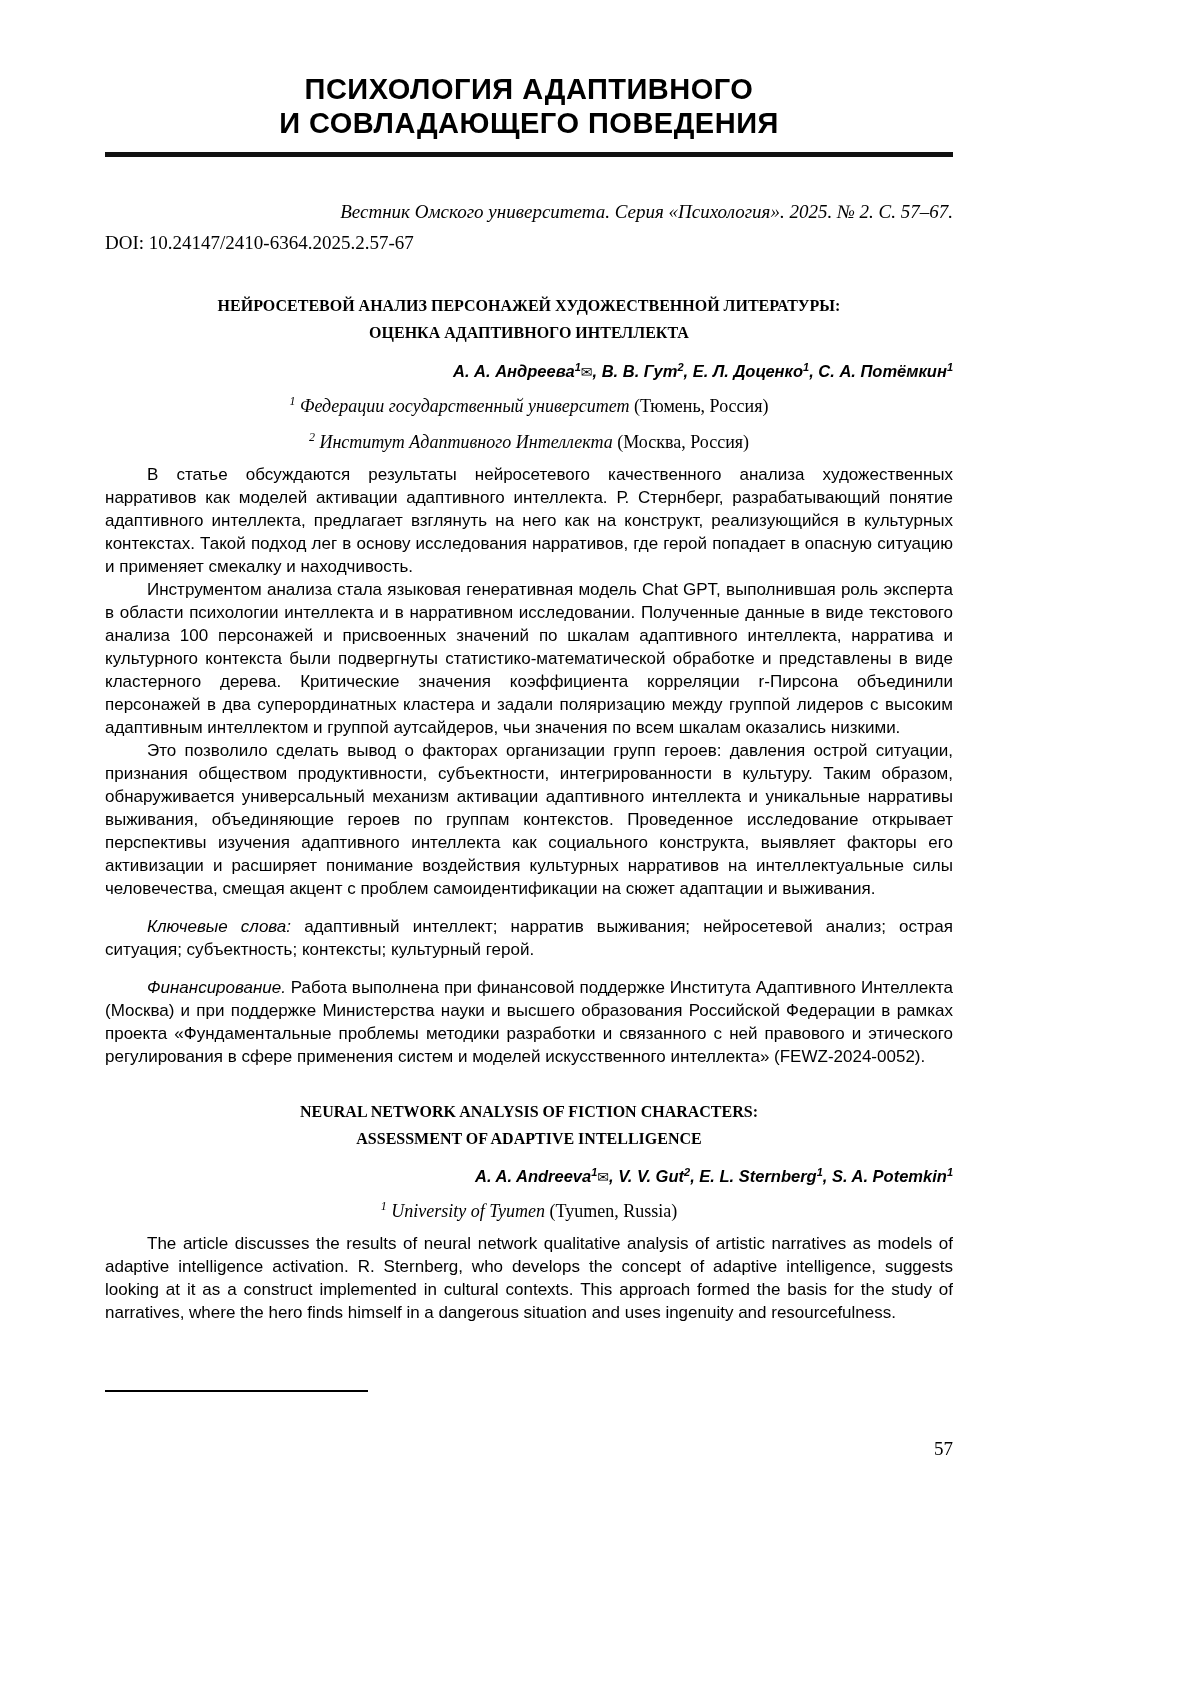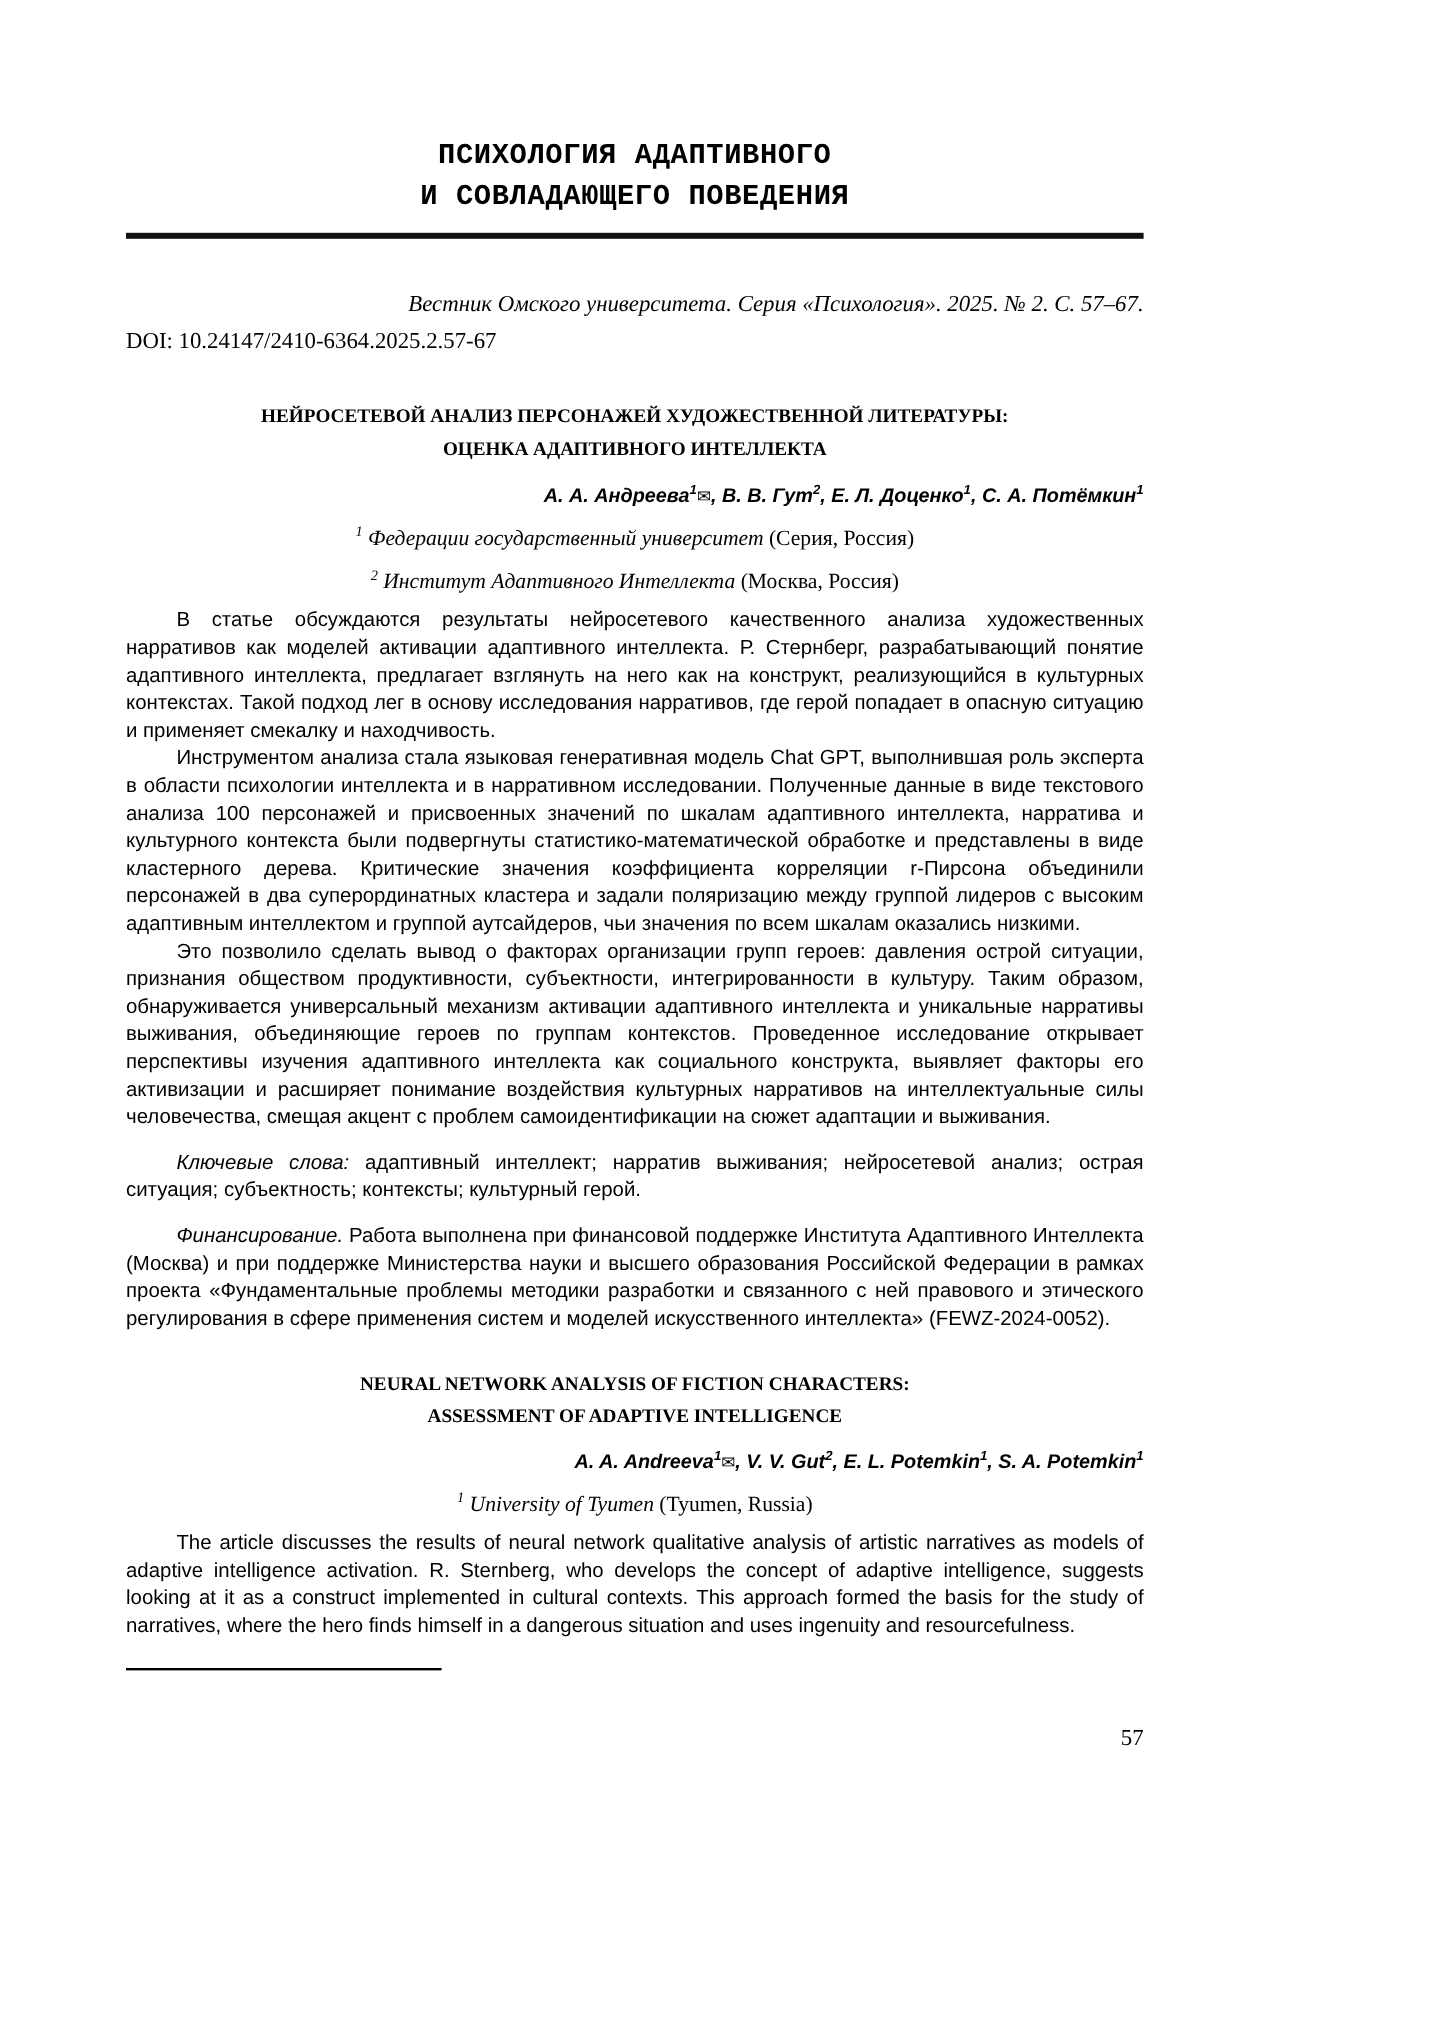--- a/index.html
+++ b/index.html
@@ -10,25 +10,25 @@
     background:#ffffff;
     color:#000000;
   }
   .content {
     position:absolute;
     left:105px; top:0;
     width:848px;
   }
   
   .masthead {
-    margin-top:114px;
+    margin-top:72px;
     text-align:center;
-    font-family:Liberation Mono, monospace;
+    font-family:Liberation Sans, sans-serif;
     font-weight:bold;
-    font-size:24px;
+    font-size:29px;
     line-height:34px;
     letter-spacing:0.5px;
   }
   .rule-thick {
     margin-top:12px;
     height:5px;
     background:#111111;
   }
   
   .journal-ref {
@@ -126,21 +126,21 @@
 
     <div class="doi">DOI: 10.24147/2410-6364.2025.2.57-67</div>
 
     <div class="article-title">
       <div>НЕЙРОСЕТЕВОЙ АНАЛИЗ ПЕРСОНАЖЕЙ ХУДОЖЕСТВЕННОЙ ЛИТЕРАТУРЫ:</div>
       <div>ОЦЕНКА АДАПТИВНОГО ИНТЕЛЛЕКТА</div>
     </div>
 
     <div class="authors-line"><span><span>А. А. Андреева</span><sup>1</sup><span class="mail-glyph">✉</span><span>, </span></span><span><span>В. В. Гут</span><sup>2</sup><span>, </span></span><span><span>Е. Л. Доценко</span><sup>1</sup><span>, </span></span><span><span>С. А. Потёмкин</span><sup>1</sup></span></div>
 
-    <p class="affiliation"><sup>1</sup> <span class="aff-name">Федерации государственный университет</span> <span>(Серия, Россия)</span></p>
+    <p class="affiliation"><sup>1</sup> <span class="aff-name">Федерации государственный университет</span> <span>(Тюмень, Россия)</span></p>
     <p class="affiliation"><sup>2</sup> <span class="aff-name">Институт Адаптивного Интеллекта</span> <span>(Москва, Россия)</span></p>
 
     <div class="body-block abstract">
       <p class="para">В статье обсуждаются результаты нейросетевого качественного анализа художественных нарративов как моделей активации адаптивного интеллекта. Р. Стернберг, разрабатывающий понятие адаптивного интеллекта, предлагает взглянуть на него как на конструкт, реализующийся в культурных контекстах. Такой подход лег в основу исследования нарративов, где герой попадает в опасную ситуацию и применяет смекалку и находчивость.</p>
       <p class="para">Инструментом анализа стала языковая генеративная модель Chat GPT, выполнившая роль эксперта в области психологии интеллекта и в нарративном исследовании. Полученные данные в виде текстового анализа 100 персонажей и присвоенных значений по шкалам адаптивного интеллекта, нарратива и культурного контекста были подвергнуты статистико-математической обработке и представлены в виде кластерного дерева. Критические значения коэффициента корреляции r-Пирсона объединили персонажей в два суперординатных кластера и задали поляризацию между группой лидеров с высоким адаптивным интеллектом и группой аутсайдеров, чьи значения по всем шкалам оказались низкими.</p>
       <p class="para">Это позволило сделать вывод о факторах организации групп героев: давления острой ситуации, признания обществом продуктивности, субъектности, интегрированности в культуру. Таким образом, обнаруживается универсальный механизм активации адаптивного интеллекта и уникальные нарративы выживания, объединяющие героев по группам контекстов. Проведенное исследование открывает перспективы изучения адаптивного интеллекта как социального конструкта, выявляет факторы его активизации и расширяет понимание воздействия культурных нарративов на интеллектуальные силы человечества, смещая акцент с проблем самоидентификации на сюжет адаптации и выживания.</p>
     </div>
 
     <div class="body-block spaced">
       <p class="para"><span class="lead-italic">Ключевые слова:</span><span> адаптивный интеллект; нарратив выживания; нейросетевой анализ; острая ситуация; субъектность; контексты; культурный герой.</span></p>
@@ -148,21 +148,21 @@
 
     <div class="body-block spaced">
       <p class="para"><span class="lead-italic">Финансирование.</span><span> Работа выполнена при финансовой поддержке Института Адаптивного Интеллекта (Москва) и при поддержке Министерства науки и высшего образования Российской Федерации в рамках проекта «Фундаментальные проблемы методики разработки и связанного с ней правового и этического регулирования в сфере применения систем и моделей искусственного интеллекта» (FEWZ-2024-0052).</span></p>
     </div>
 
     <div class="article-title en-block">
       <div>NEURAL NETWORK ANALYSIS OF FICTION CHARACTERS:</div>
       <div>ASSESSMENT OF ADAPTIVE INTELLIGENCE</div>
     </div>
 
-    <div class="authors-line"><span><span>A. A. Andreeva</span><sup>1</sup><span class="mail-glyph">✉</span><span>, </span></span><span><span>V. V. Gut</span><sup>2</sup><span>, </span></span><span><span>E. L. Potemkin</span><sup>1</sup><span>, </span></span><span><span>S. A. Potemkin</span><sup>1</sup></span></div>
+    <div class="authors-line"><span><span>A. A. Andreeva</span><sup>1</sup><span class="mail-glyph">✉</span><span>, </span></span><span><span>V. V. Gut</span><sup>2</sup><span>, </span></span><span><span>E. L. Sternberg</span><sup>1</sup><span>, </span></span><span><span>S. A. Potemkin</span><sup>1</sup></span></div>
 
     <p class="affiliation"><sup>1</sup> <span class="aff-name">University of Tyumen</span> <span>(Tyumen, Russia)</span></p>
 
     <div class="body-block abstract">
       <p class="para">The article discusses the results of neural network qualitative analysis of artistic narratives as models of adaptive intelligence activation. R. Sternberg, who develops the concept of adaptive intelligence, suggests looking at it as a construct implemented in cultural contexts. This approach formed the basis for the study of narratives, where the hero finds himself in a dangerous situation and uses ingenuity and resourcefulness.</p>
     </div>
 
   </div>
 
   <div class="footnote-rule"></div>

